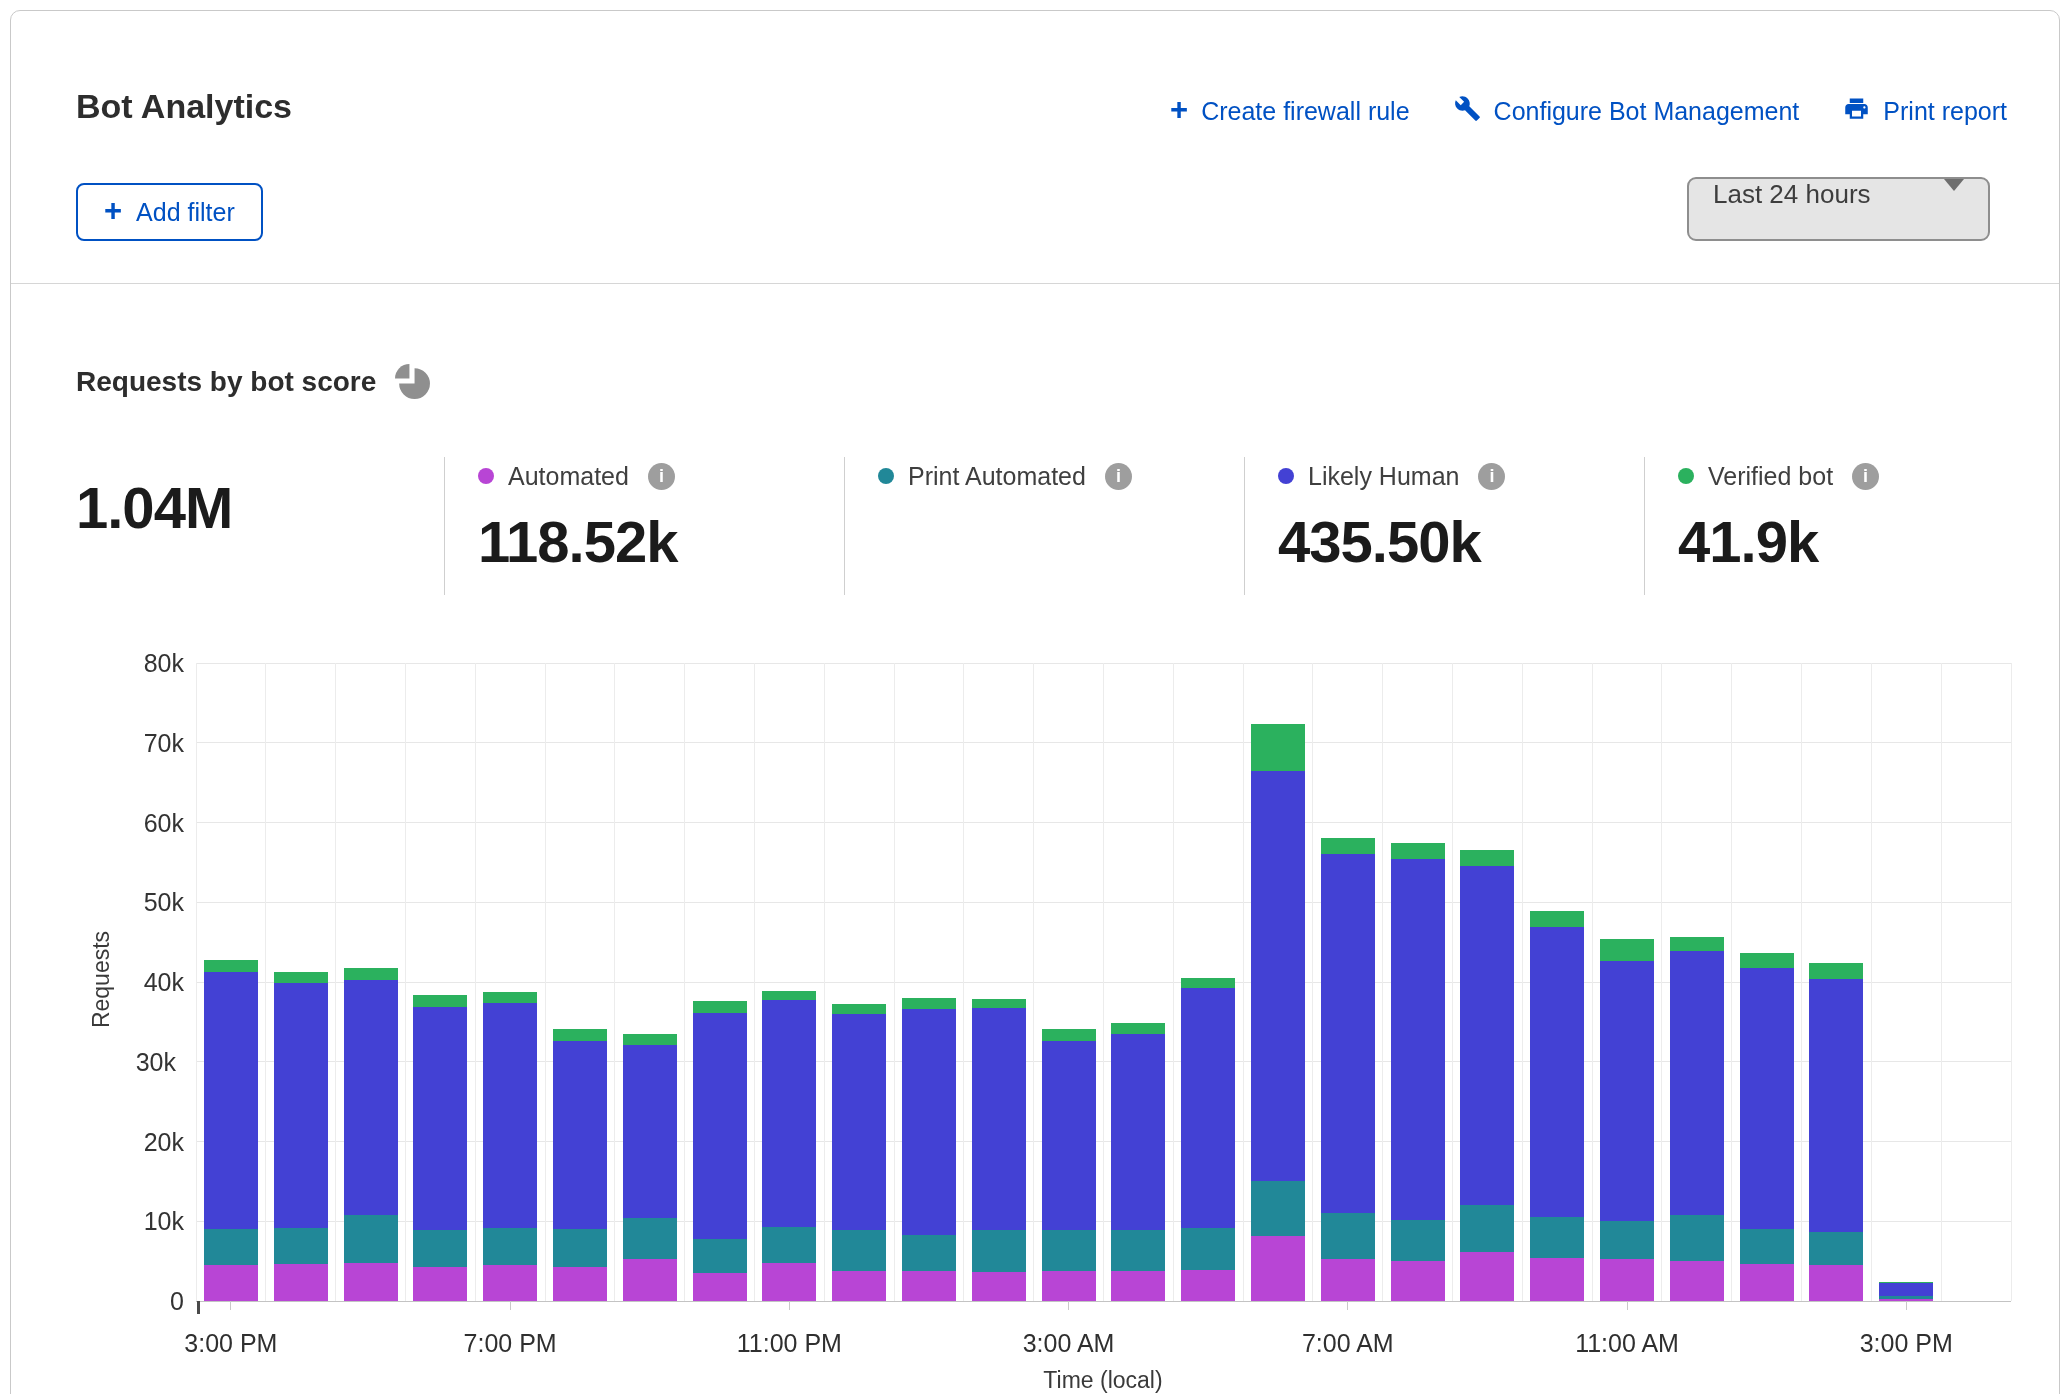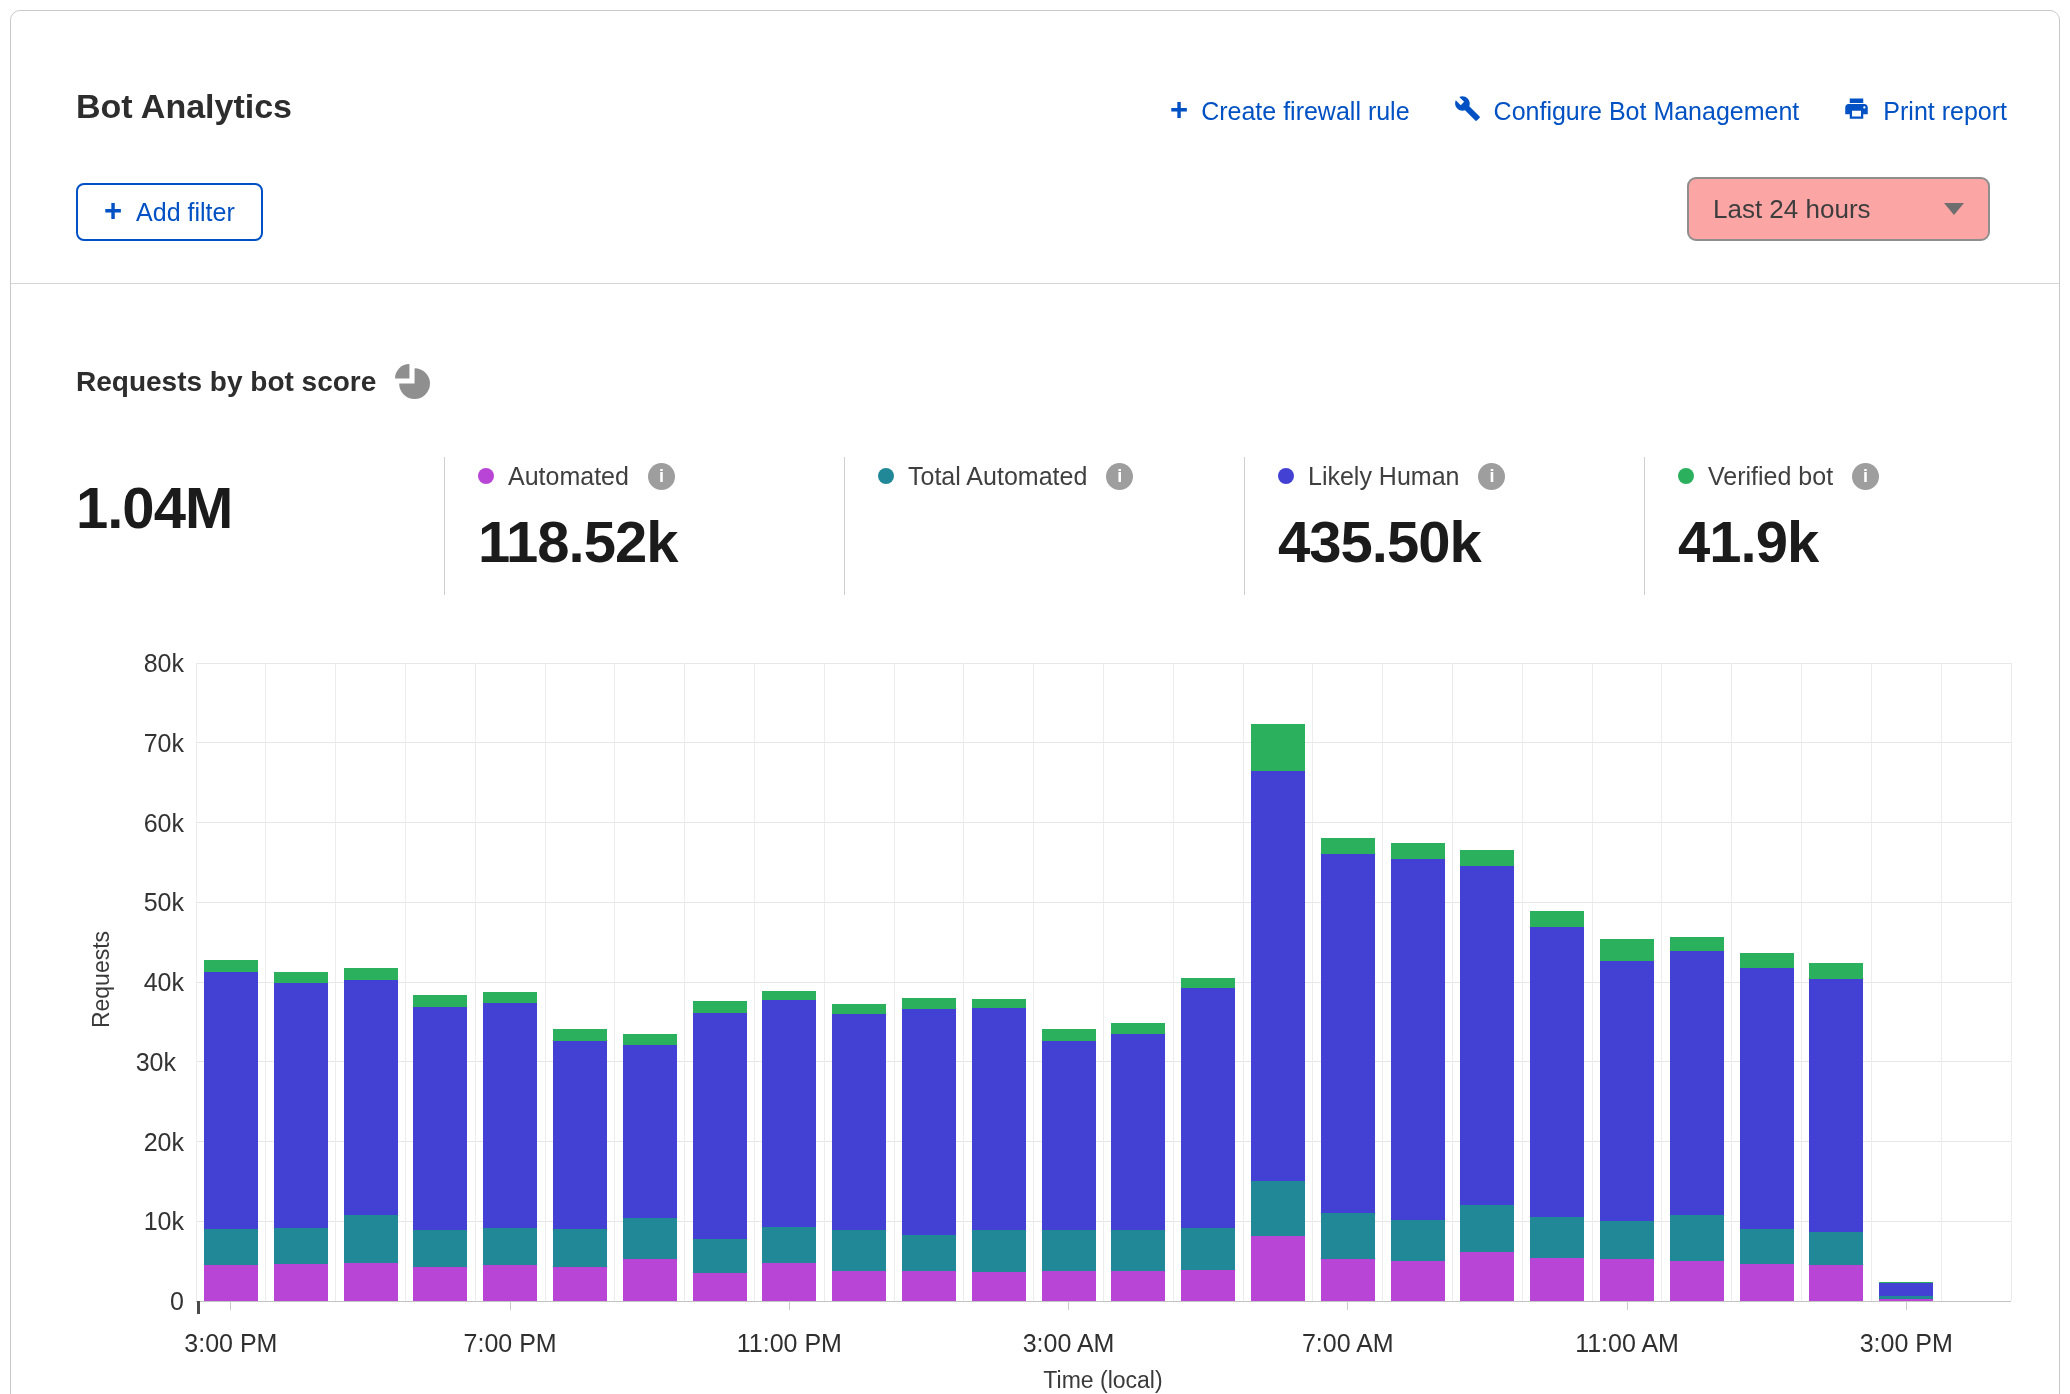--- a/index.html
+++ b/index.html
@@ -15,22 +15,22 @@
   .action-link { display:flex; align-items:center; gap:13px; color:#0051c3;
                  font-size:25px; cursor:pointer; white-space:nowrap; }
   .plus-glyph { font-size:31px; font-weight:700; line-height:1; position:relative; top:-2px; }
   .action-link svg { width:27px; height:27px; fill:#0051c3; }
 
   .add-filter-btn { left:65px; top:172px; height:58px; padding:0 26px;
                     border:2px solid #0051c3; border-radius:8px; background:#fff;
                     color:#0051c3; font-size:25px; display:flex; align-items:center;
                     gap:14px; cursor:pointer; font-family:inherit; }
   .time-range { top:166px; right:69px; width:303px; height:64px;
-                border:2px solid #8e8e8e; border-radius:9px; background:#fca5a5;
-                display:flex; align-items:center; justify-content:space-between;
+                border:2px solid #8e8e8e; border-radius:9px; background:#e5e5e5;
+                display:flex; justify-content:space-between;
                 padding:0 24px; cursor:pointer; }
   .time-range-label { font-size:26px; color:#3d3d3d; }
   .caret-down { width:0; height:0; border-left:10px solid transparent;
                 border-right:10px solid transparent; border-top:12px solid #6e6e6e; }
   .header-divider { left:0; top:272px; width:100%; height:1px; background:#d6d6d6; }
 
   
   .section-title-row { left:65px; top:352px; display:flex; align-items:center; gap:18px; }
   .section-title { font-size:28px; font-weight:700; color:#2d2d2d; }
   .pie-icon svg { width:37px; height:37px; display:block; }
@@ -132,21 +132,21 @@
       <span>Automated</span>
       <span class="info-icon">i</span>
     </div>
     <div class="stat-value">118.52k</div>
   </div>
   <div class="stat-divider d1"></div>
 
   <div class="stat-col c2">
     <div class="stat-label-row">
       <span class="stat-dot" style="background: rgb(33, 136, 152);"></span>
-      <span>Total Automated</span>
+      <span>Print Automated</span>
       <span class="info-icon">i</span>
     </div>
   </div>
   <div class="stat-divider d2"></div>
 
   <div class="stat-col c3">
     <div class="stat-label-row">
       <span class="stat-dot" style="background: rgb(67, 65, 212);"></span>
       <span>Likely Human</span>
       <span class="info-icon">i</span>

